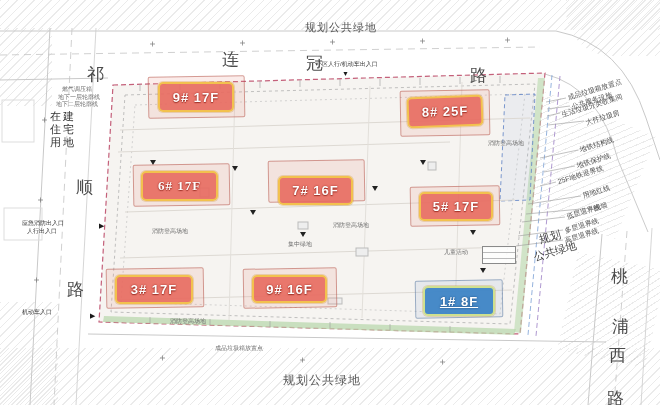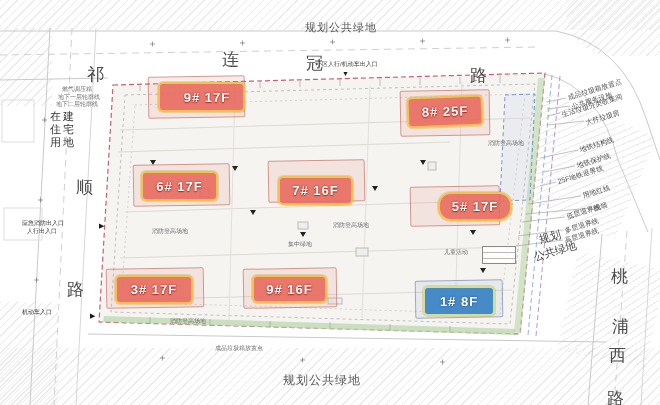--- a/index.html
+++ b/index.html
@@ -7,21 +7,21 @@
           font-family:"Liberation Sans","DejaVu Sans",sans-serif;}
   .hatch{position:absolute;background:repeating-linear-gradient(135deg,rgba(130,130,130,.16) 0 1px,transparent 1px 6px);}
   .lines-svg{position:absolute;left:0;top:0;z-index:2;}
   .footprint{position:absolute;z-index:3;border:1px solid rgba(180,85,75,.55);background:rgba(235,150,140,.18);border-radius:2px;}
   .footprint.blue{border-color:rgba(90,120,160,.55);background:rgba(140,170,205,.15);}
   .bldg-label{position:absolute;z-index:6;display:flex;align-items:center;justify-content:center;
       border-radius:5px;color:#fff;font-weight:bold;font-size:13px;letter-spacing:1px;
       border:2px solid #f2c14e;background:rgba(232,106,95,.9);
       text-shadow:0 0 2px rgba(150,30,20,.9),0 1px 1px rgba(120,20,10,.6);
       box-shadow:0 0 0 1px rgba(200,130,20,.25);}
-  .bldg-label.blue{background:rgba(62,133,198,.95);border-color:#cfe08f;text-shadow:0 0 2px rgba(20,60,110,.9);}
+  .bldg-label.blue{background:rgba(62,133,198,.95);border-color:#cfe08f;text-shadow:0 0 2px rgba(20,60,110,.9);text-decoration:underline;}
   .road-char{position:absolute;z-index:5;font-size:17px;color:#4b4b4b;font-weight:500;}
   .area-label{position:absolute;z-index:5;color:#555;}
   .tiny{position:absolute;z-index:5;font-size:6px;color:#6d6d6d;white-space:nowrap;line-height:7px;}
   .legend-item{position:absolute;z-index:5;font-size:7px;color:#4f4f4f;white-space:nowrap;transform:rotate(-17deg);transform-origin:left center;}
   .marker{position:absolute;z-index:6;font-size:7px;color:#1a1a1a;line-height:7px;}
   .note-box{position:absolute;z-index:4;border:1px solid #8a8a8a;background:rgba(255,255,255,.8);}
 </style>
 </head>
 <body>
 
@@ -119,25 +119,25 @@
 
   <div class="footprint" style="left:148px;top:76px;width:95px;height:40px;transform:rotate(-1deg);"></div>
   <div class="footprint" style="left:400px;top:90px;width:88px;height:44px;transform:rotate(-1deg);"></div>
   <div class="footprint" style="left:133px;top:164px;width:95px;height:40px;transform:rotate(-1deg);"></div>
   <div class="footprint" style="left:268px;top:160px;width:95px;height:40px;transform:rotate(-1deg);"></div>
   <div class="footprint" style="left:410px;top:186px;width:88px;height:38px;transform:rotate(-1deg);"></div>
   <div class="footprint" style="left:106px;top:268px;width:96px;height:38px;transform:rotate(-1deg);"></div>
   <div class="footprint" style="left:243px;top:268px;width:92px;height:38px;transform:rotate(-1deg);"></div>
   <div class="footprint blue" style="left:415px;top:280px;width:86px;height:36px;transform:rotate(-1deg);"></div>
 
-  <div class="bldg-label" style="left:158px;top:82px;width:72px;height:26px;padding-left:11px;">9# 17F</div>
+  <div class="bldg-label" style="left:158px;top:82px;width:72px;height:26px;">9# 17F</div>
   <div class="bldg-label" style="left:407px;top:96px;width:72px;height:27px;transform:rotate(-2deg);">8# 25F</div>
-  <div class="bldg-label" style="left:141px;top:171px;width:73px;height:26px;">6# 17F</div>
+  <div class="bldg-label" style="left:141px;top:171px;width:73px;height:26px;font-family:Liberation Serif, serif;">6# 17F</div>
   <div class="bldg-label" style="left:278px;top:176px;width:71px;height:25px;">7# 16F</div>
-  <div class="bldg-label" style="left:438px;top:192px;width:70px;height:25px;border-radius:13px;">5# 17F</div>
+  <div class="bldg-label" style="left:419px;top:192px;width:70px;height:25px;">5# 17F</div>
   <div class="bldg-label" style="left:115px;top:275px;width:74px;height:25px;">3# 17F</div>
   <div class="bldg-label" style="left:252px;top:275px;width:71px;height:24px;">9# 16F</div>
   <div class="bldg-label blue" style="left:423px;top:286px;width:68px;height:26px;">1# 8F</div>
 
   <span class="road-char" style="left:222px;top:48px;">连</span>
   <span class="road-char" style="left:306px;top:52px;">冠</span>
   <span class="road-char" style="left:470px;top:64px;">路</span>
   <span class="road-char" style="left:87px;top:63px;">祁</span>
   <span class="road-char" style="left:76px;top:176px;">顺</span>
   <span class="road-char" style="left:67px;top:278px;">路</span>

